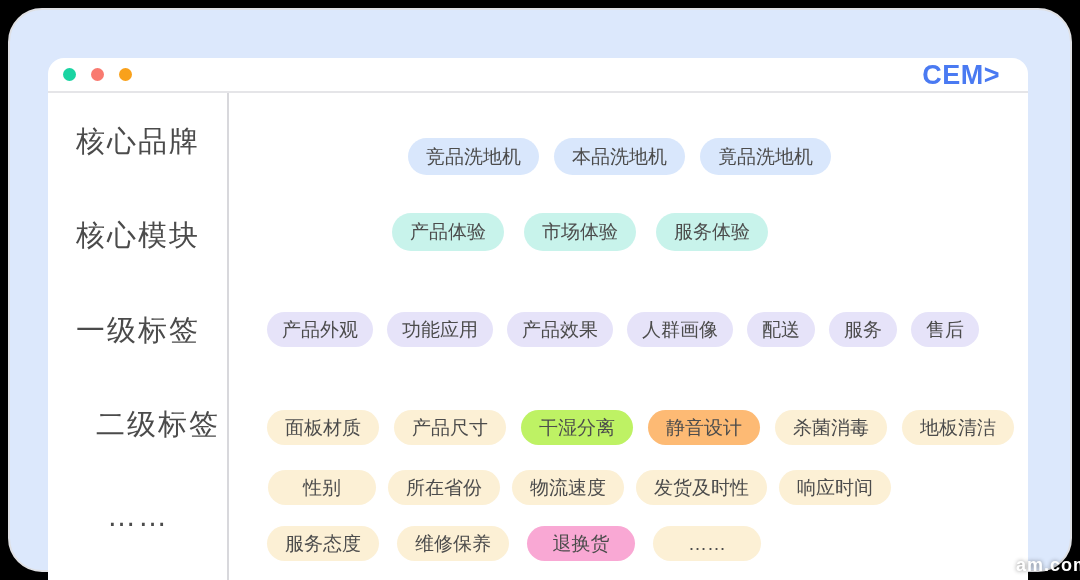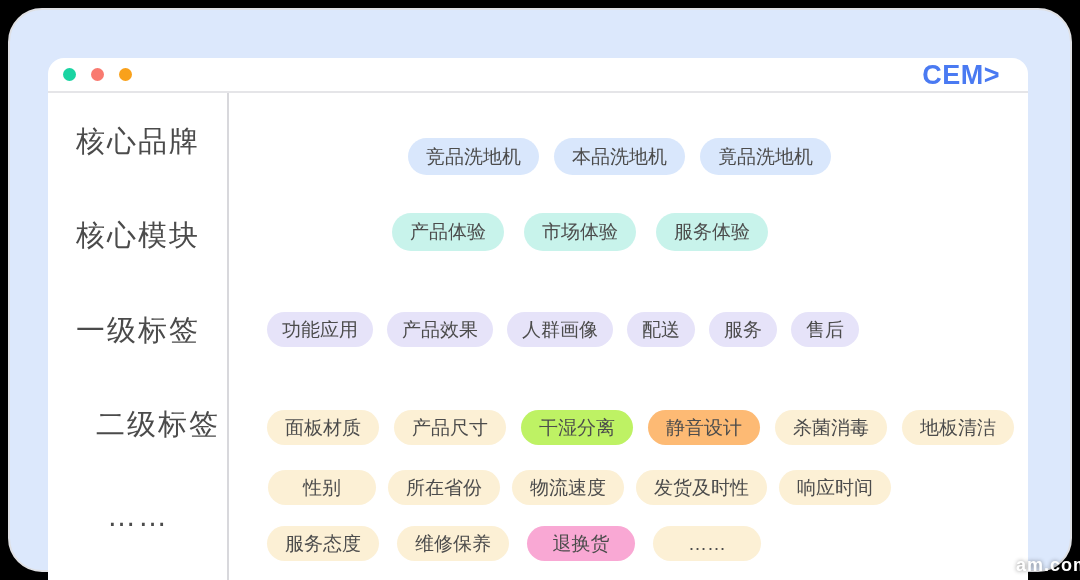--- a/index.html
+++ b/index.html
@@ -67,20 +67,21 @@
         <span class="pill" style="background-color: rgb(217, 231, 252);">竞品洗地机</span>
         <span class="pill" style="background-color: rgb(217, 231, 252);">本品洗地机</span>
         <span class="pill" style="background-color: rgb(217, 231, 252);">竟品洗地机</span>
       </div>
     <div class="tag-row row-2">
         <span class="pill" style="background-color: rgb(200, 243, 235);">产品体验</span>
         <span class="pill" style="background-color: rgb(200, 243, 235);">市场体验</span>
         <span class="pill" style="background-color: rgb(200, 243, 235);">服务体验</span>
       </div>
     <div class="tag-row row-3">
+        <span class="pill" style="background-color: rgb(230, 227, 249);">产品外观</span>
         <span class="pill" style="background-color: rgb(230, 227, 249);">功能应用</span>
         <span class="pill" style="background-color: rgb(230, 227, 249);">产品效果</span>
         <span class="pill" style="background-color: rgb(230, 227, 249);">人群画像</span>
         <span class="pill" style="background-color: rgb(230, 227, 249);">配送</span>
         <span class="pill" style="background-color: rgb(230, 227, 249);">服务</span>
         <span class="pill" style="background-color: rgb(230, 227, 249);">售后</span>
       </div>
     <div class="tag-row row-4">
         <span class="pill" style="background-color: rgb(252, 240, 213);">面板材质</span>
         <span class="pill" style="background-color: rgb(252, 240, 213);">产品尺寸</span>

